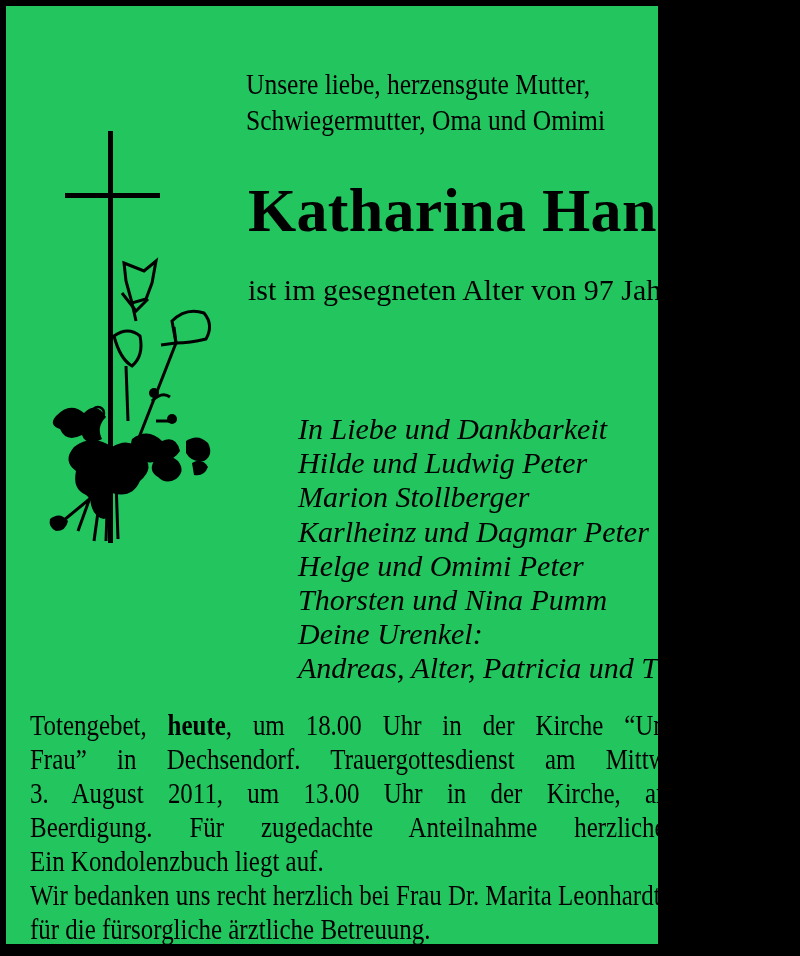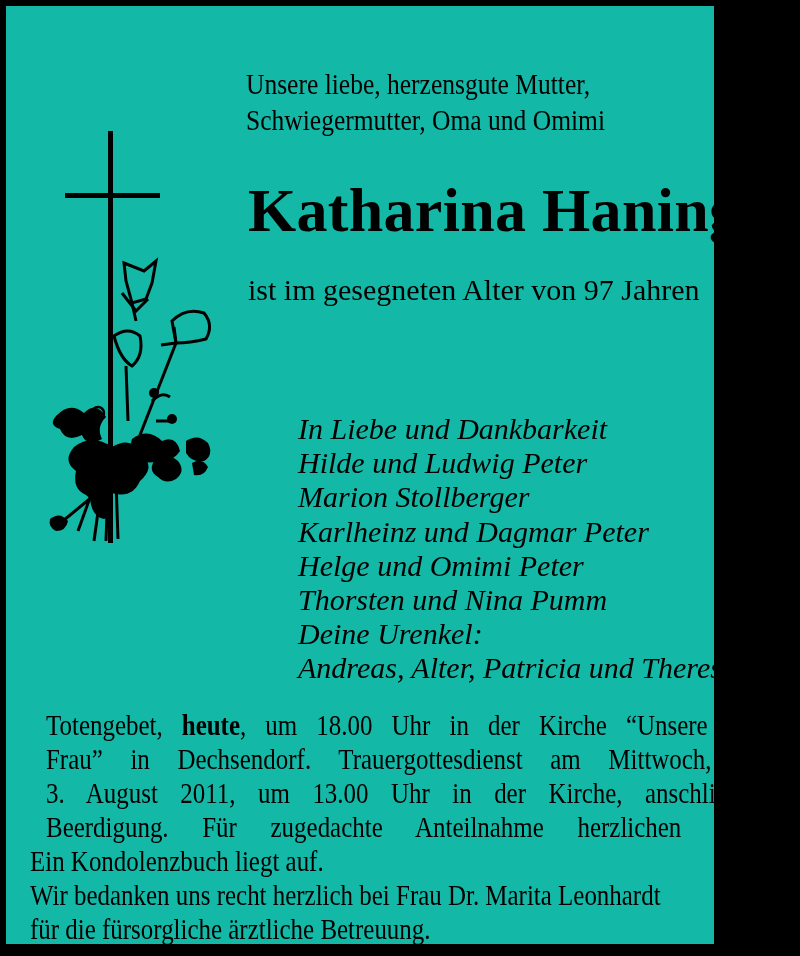--- a/index.html
+++ b/index.html
@@ -12,23 +12,23 @@
       height: 956px;
       position: relative;
       overflow: hidden;
       font-family: "Liberation Serif", "DejaVu Serif", serif;
       color: #000000;
     }
     .notice {
       position: absolute;
       left: 6px;
       top: 6px;
-      width: 708px;
+      width: 652px;
       height: 938px;
-      background: #14b8a6;
+      background: #22c55e;
     }
     .intro {
       position: absolute;
       left: 240px;
       top: 60px;
       font-size: 29px;
       line-height: 36px;
       white-space: nowrap;
       transform: scaleX(0.88);
       transform-origin: left top;
@@ -70,21 +70,20 @@
       line-height: 34px;
       text-align: justify;
       transform-origin: left top;
     }
     .footer .justify-line {
       display: block;
       text-align: justify;
       text-align-last: justify;
       white-space: nowrap;
       overflow: hidden;
-      margin-left: 16px;
     }
     .footer .left-line {
       display: block;
       white-space: nowrap;
     }
     .footer .condensed {
       display: inline-block;
       transform: scaleX(0.86);
       transform-origin: left top;
       width: 116%;

